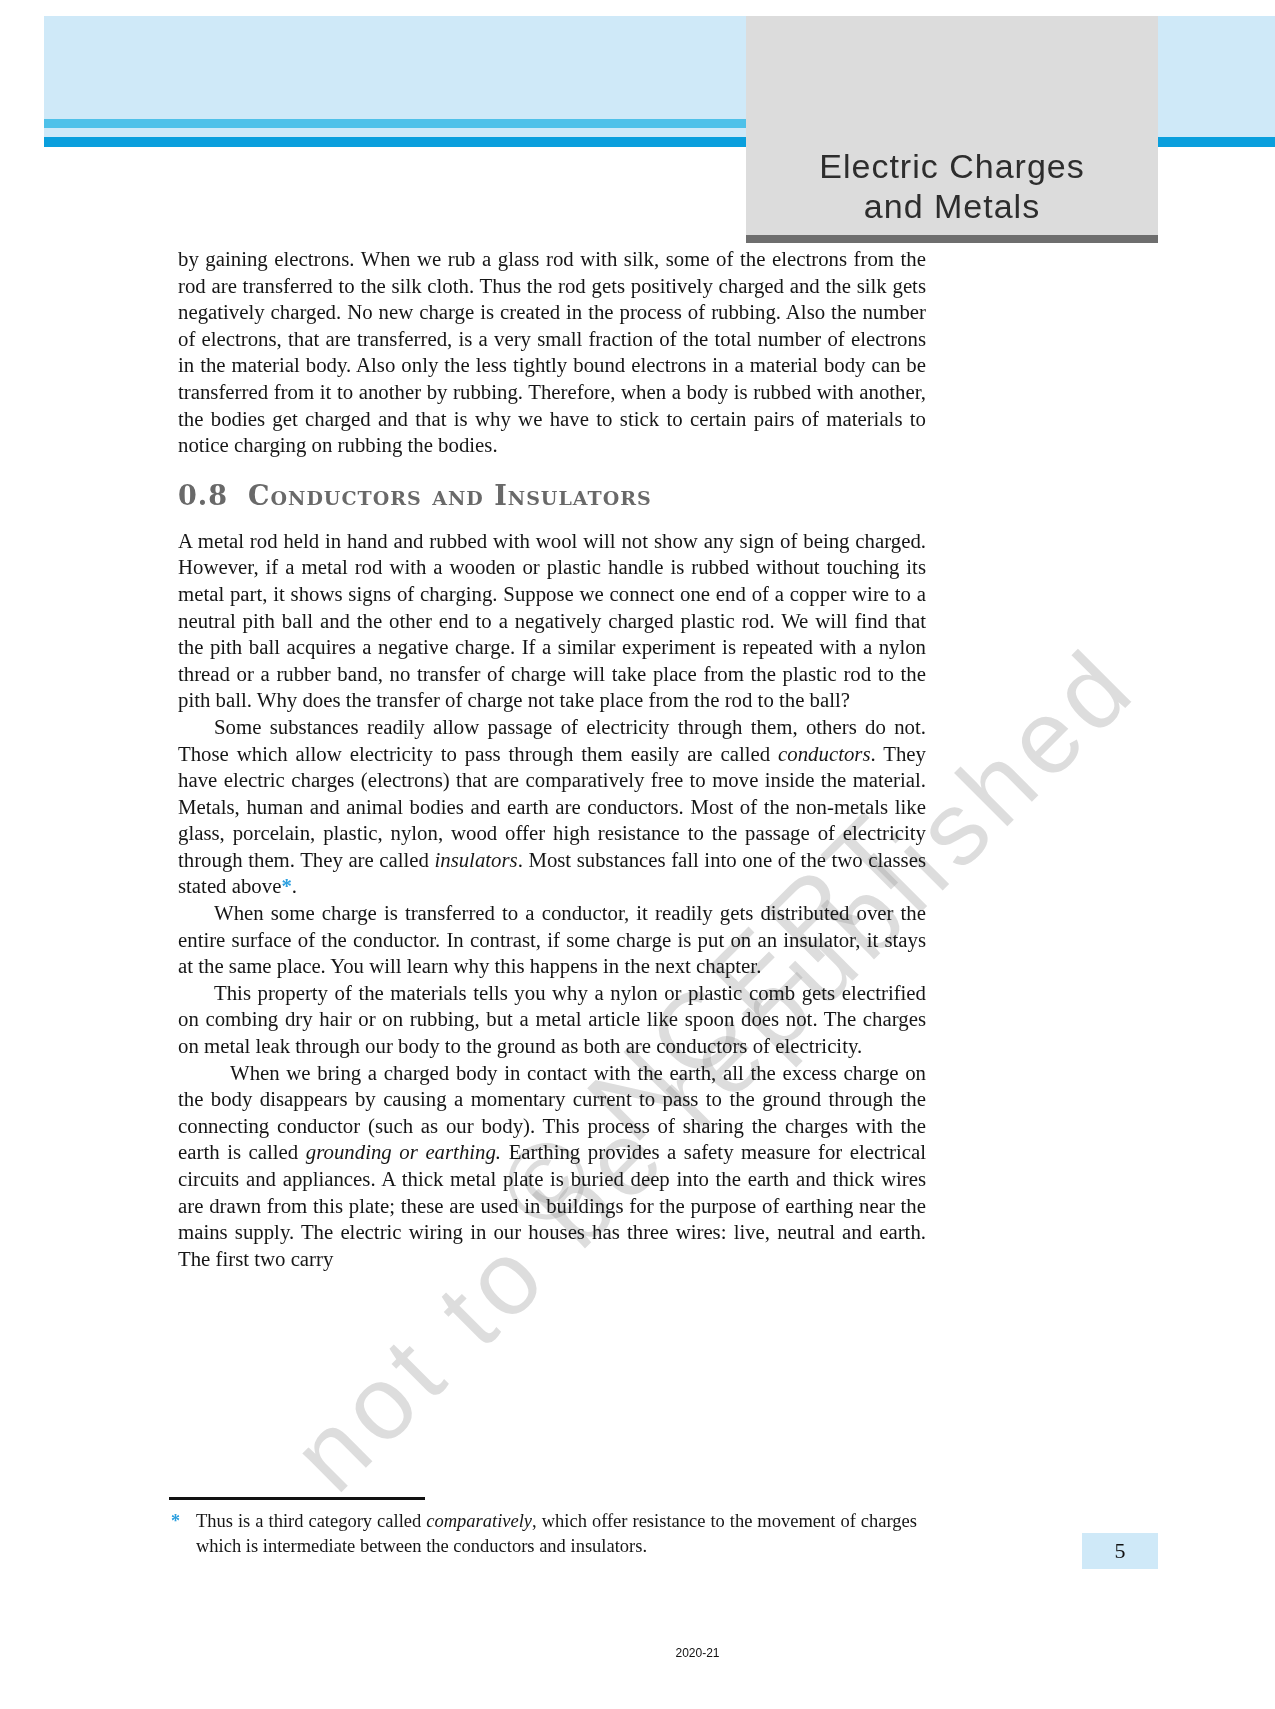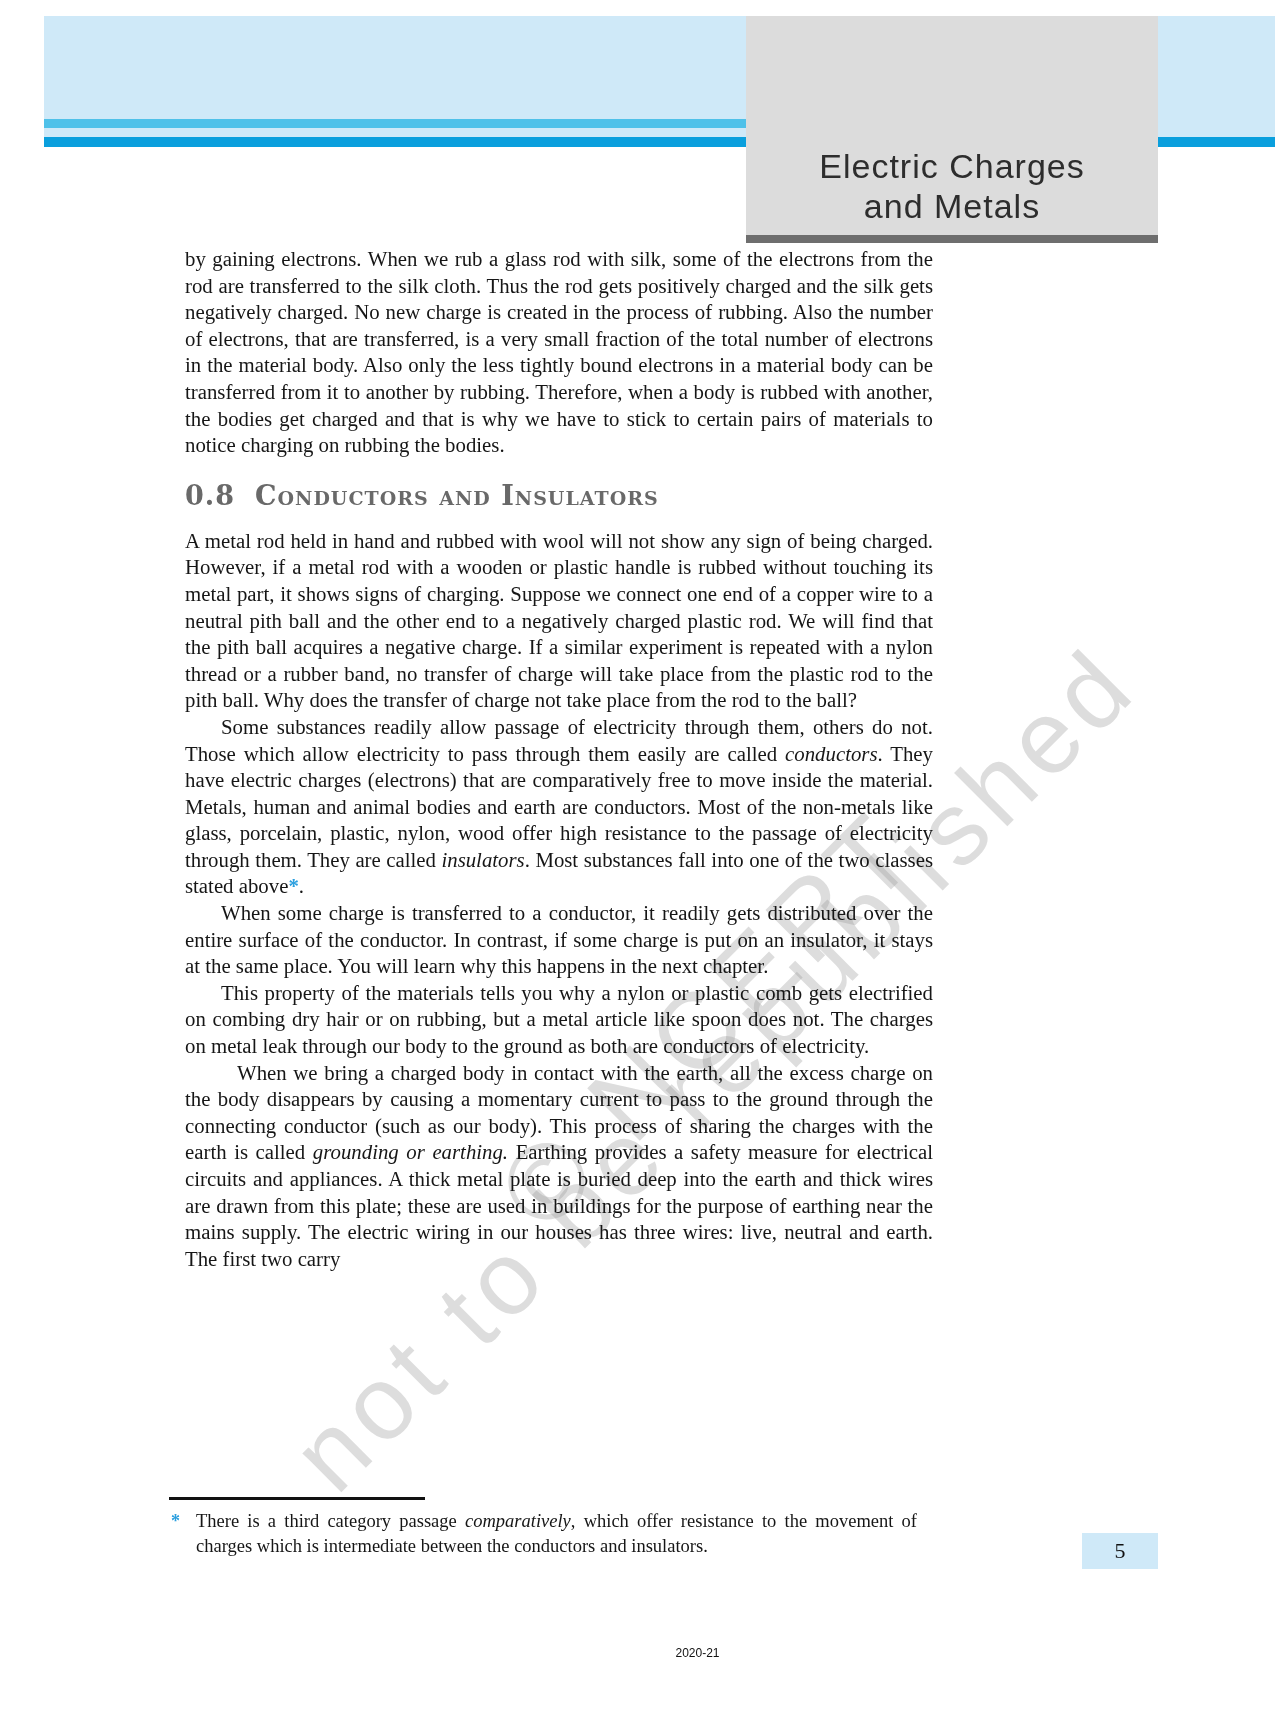--- a/index.html
+++ b/index.html
@@ -23,21 +23,21 @@
   .cropmark-h{position:absolute;left:1253px;top:33px;width:22px;height:2px;background:#000;}
 
   
   .watermark span{position:absolute;transform:rotate(-45deg);transform-origin:0 0;
         font-family:"Liberation Sans",sans-serif;color:#9a9a9a;opacity:.33;
         white-space:nowrap;z-index:0;letter-spacing:8px;}
   .wm1{left:430px;top:1165px;font-size:108px;}
   .wm2{left:225px;top:1430px;font-size:104px;}
 
   
-  .body-flow{position:absolute;left:141px;top:246px;width:748px;z-index:1;
+  .body-flow{position:absolute;left:134px;top:246px;width:748px;z-index:1;
         font-size:20.8px;line-height:26.6px;text-align:justify;}
   .body-flow p{margin:0;}
   .body-flow p.indent-sm{text-indent:36px;}
   .body-flow p.indent-lg{text-indent:52px;}
   h2.section-heading{margin:21px 0 16px 0;font-family:"DejaVu Serif",serif;font-weight:bold;
         color:var(--heading-gray);font-size:27px;line-height:32px;letter-spacing:1px;text-align:left;}
   .sec-num{margin-right:20px;}
   .sec-title{font-variant:small-caps;}
   .r-italic{font-style:italic;}
   .r-star{color:var(--accent-blue);font-weight:bold;}
@@ -84,21 +84,21 @@
       <h2 class="section-heading"><span class="sec-num">0.8</span><span class="sec-title">Conductors and Insulators</span></h2>
       <p><span class="r-normal">A metal rod held in hand and rubbed with wool will not show any sign of being charged. However, if a metal rod with a wooden or plastic handle is rubbed without touching its metal part, it shows signs of charging. Suppose we connect one end of a copper wire to a neutral pith ball and the other end to a negatively charged plastic rod. We will find that the pith ball acquires a negative charge. If a similar experiment is repeated with a nylon thread or a rubber band, no transfer of charge will take place from the plastic rod to the pith ball. Why does the transfer of charge not take place from the rod to the ball?</span></p>
       <p class="indent-sm"><span class="r-normal">Some substances readily allow passage of electricity through them, others do not.  Those which allow electricity to pass through them easily are called </span><span class="r-italic">conductors</span><span class="r-normal">. They have electric charges (electrons) that are comparatively free to move inside the material. Metals, human and animal bodies and earth are conductors. Most of the non-metals like glass, porcelain, plastic, nylon, wood offer high resistance to the passage of electricity through them. They are called </span><span class="r-italic">insulators</span><span class="r-normal">. Most  substances fall into one of the two classes stated above</span><span class="r-star">*</span><span class="r-normal">.</span></p>
       <p class="indent-sm"><span class="r-normal">When some charge is transferred to a conductor, it readily gets distributed over the entire surface of the conductor. In contrast, if some charge is put on an insulator, it stays at the same place. You will learn why this happens in the next chapter.</span></p>
       <p class="indent-sm"><span class="r-normal">This property of the materials tells you why a nylon or plastic comb gets electrified on combing dry hair or on rubbing, but a metal article like spoon does not. The charges on metal leak through our body to the ground as both are conductors of electricity.</span></p>
       <p class="indent-lg"><span class="r-normal">When we bring a charged body  in contact with the earth,  all the excess charge on the body disappears by causing a momentary current to pass to the ground through the connecting conductor (such as our body). This process of sharing the charges with the earth is called </span><span class="r-italic">grounding or earthing.</span><span class="r-normal"> Earthing provides a safety measure for electrical circuits and appliances. A thick metal plate is buried deep into the earth and thick wires are drawn from this plate; these are  used in buildings for the purpose of earthing near the mains supply.  The electric wiring in our houses has three wires: live, neutral and earth. The first two carry</span></p>
     </main>
 
   <div class="footnote-rule"></div>
   <div class="footnote">
-    <span class="fn-star">*</span><span class="fn-text"><span class="r-normal">There is a third category passage </span><span class="r-italic">comparatively</span><span class="r-normal">, which offer resistance to the movement of charges which is intermediate between the conductors and insulators.</span></span>
+    <span class="fn-star">*</span><span class="fn-text"><span class="r-normal">Thus is a third category called </span><span class="r-italic">comparatively</span><span class="r-normal">, which offer resistance to the movement of charges which is intermediate between the conductors and insulators.</span></span>
   </div>
 
   <div class="page-number-box">
     <span>5</span>
   </div>
   <div class="footer-year">2020-21</div>
 
 </div>
 
 </body></html>

